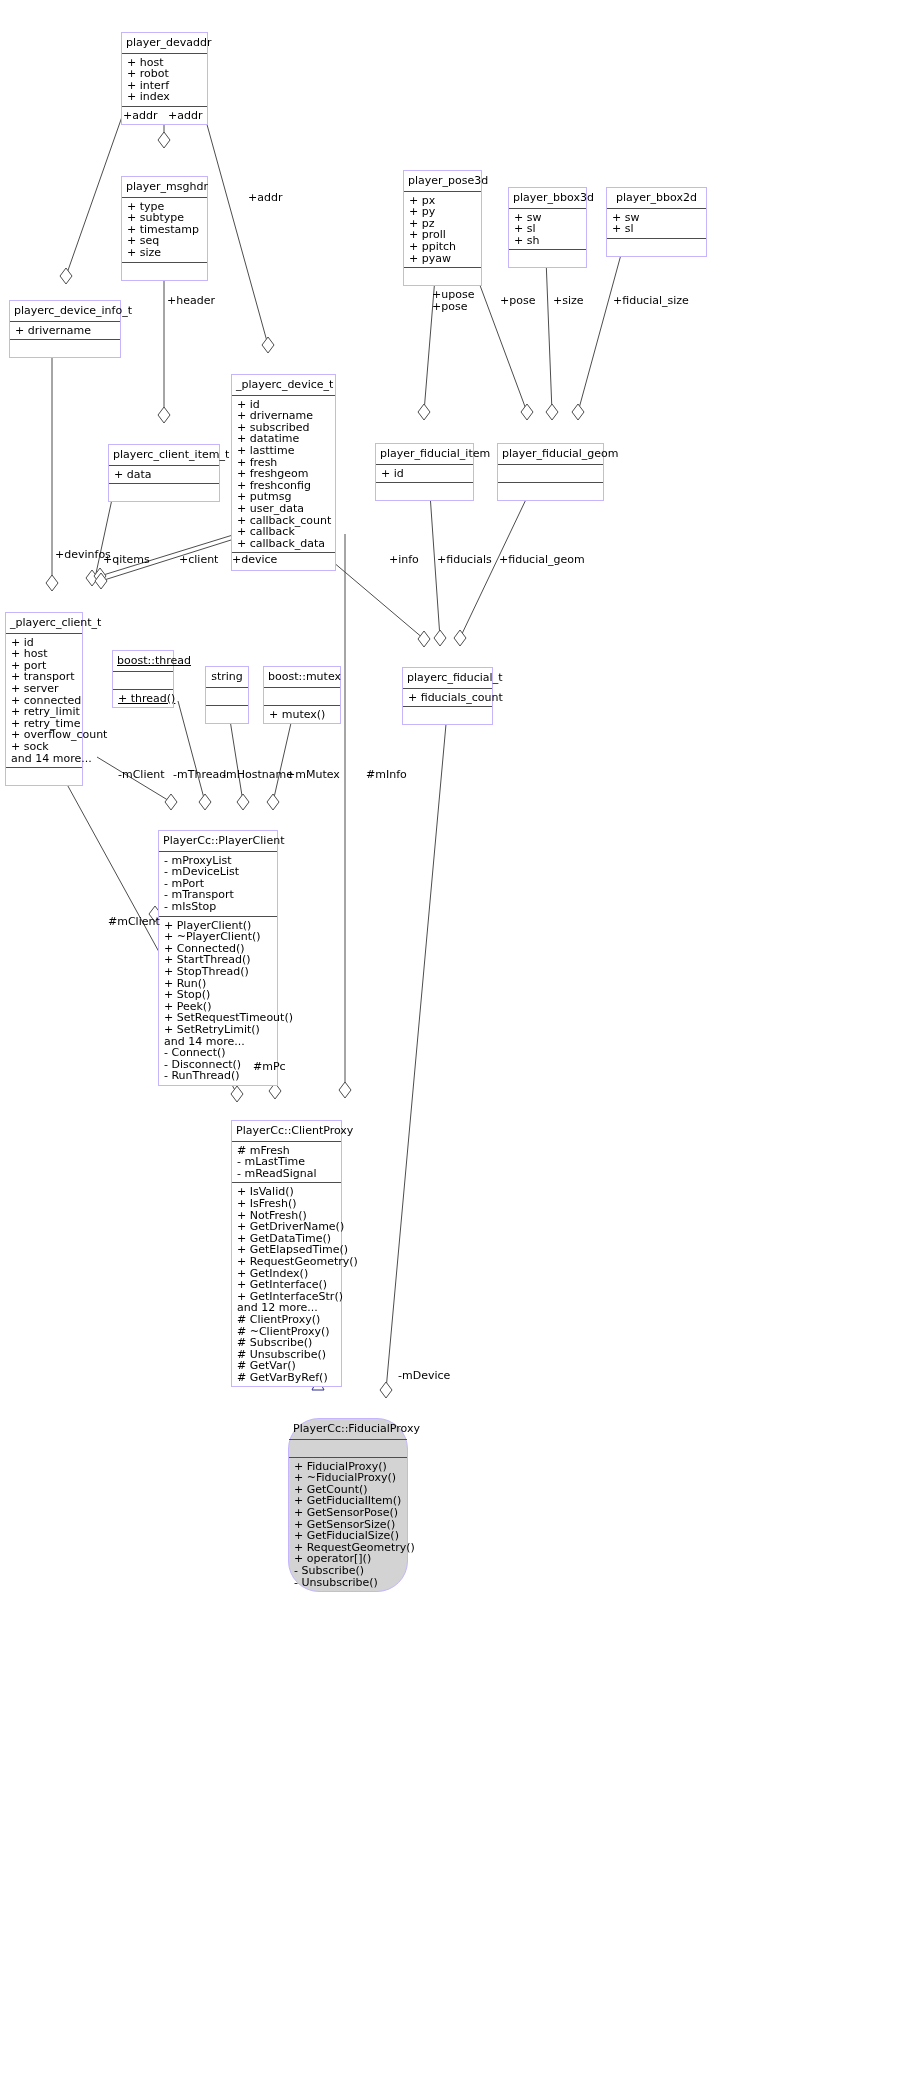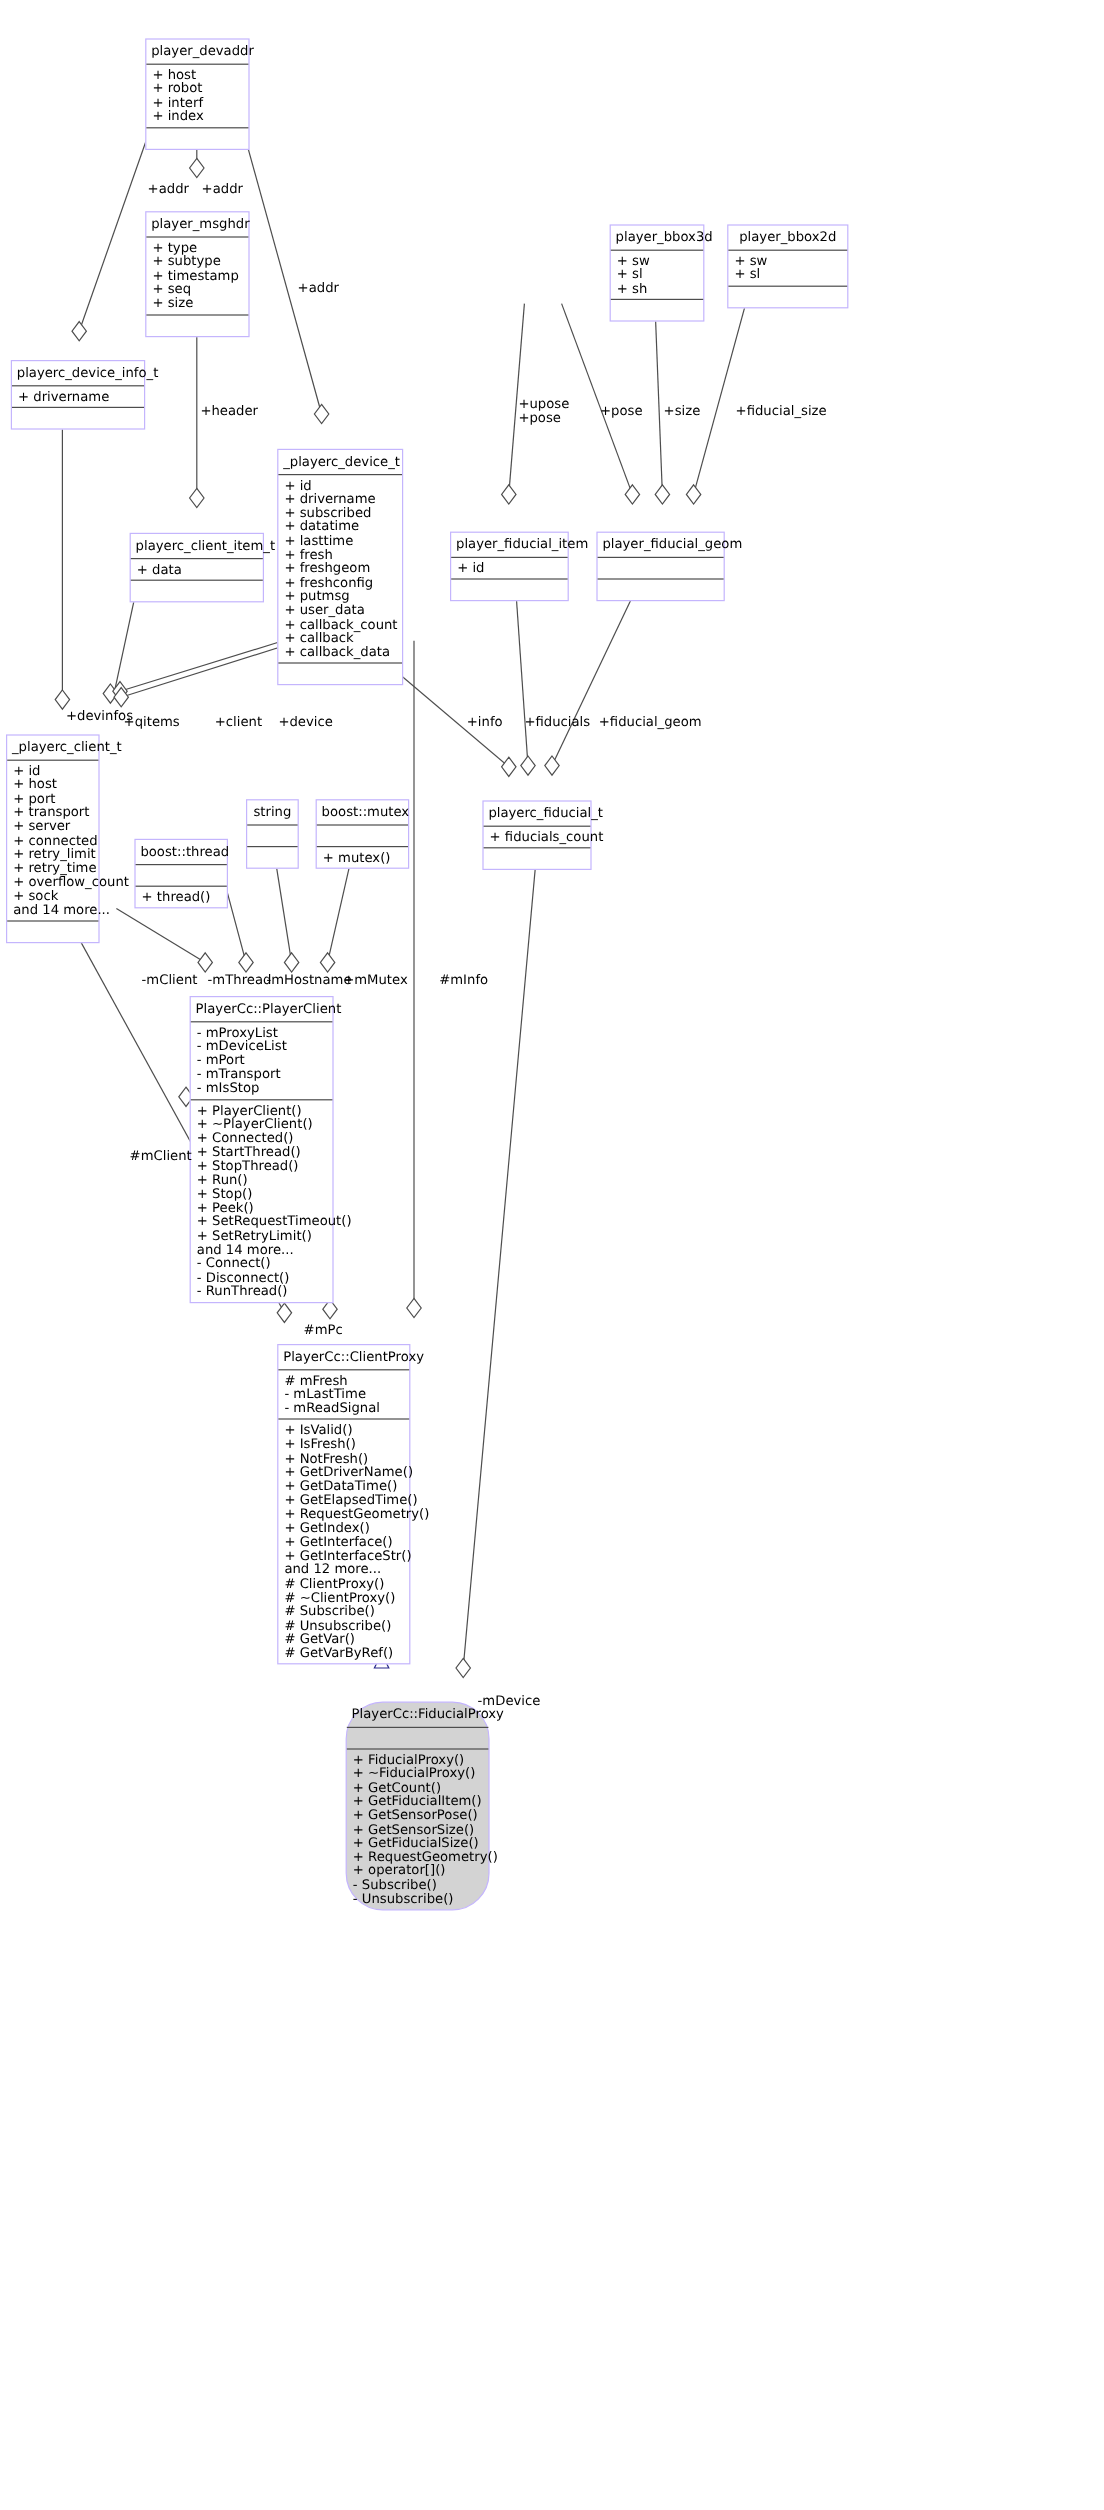--- a/index.html
+++ b/index.html
@@ -62,21 +62,20 @@
     white-space: nowrap;
     font-size: 11px;
     line-height: 11.6px;
   }
   .edge-label {
     position: absolute;
     font-size: 11px;
     color: #000000;
     white-space: nowrap;
     background: transparent;
-    margin-top: 42px;
   }
   .edge-label.two-line {
     line-height: 12px;
   }
 </style>
 </head>
 <body>
 
 <div id="canvas">
 
@@ -188,20 +187,32 @@
   </div>
 
   <div class="node" style="left:9px; top:272px; width:112px;">
     <div class="title">playerc_device_info_t</div>
     <div class="compartment">
       <div class="row">+ drivername</div>
     </div>
     <div class="compartment empty"></div>
   </div>
 
+  <div class="node" style="left:403px; top:142px; width:79px;">
+    <div class="title">player_pose3d</div>
+    <div class="compartment">
+      <div class="row">+ px</div>
+      <div class="row">+ py</div>
+      <div class="row">+ pz</div>
+      <div class="row">+ proll</div>
+      <div class="row">+ ppitch</div>
+      <div class="row">+ pyaw</div>
+    </div>
+    <div class="compartment empty"></div>
+  </div>
 
   <div class="node" style="left:508px; top:159px; width:79px;">
     <div class="title">player_bbox3d</div>
     <div class="compartment">
       <div class="row">+ sw</div>
       <div class="row">+ sl</div>
       <div class="row">+ sh</div>
     </div>
     <div class="compartment empty"></div>
   </div>
@@ -268,21 +279,21 @@
       <div class="row">+ connected</div>
       <div class="row">+ retry_limit</div>
       <div class="row">+ retry_time</div>
       <div class="row">+ overflow_count</div>
       <div class="row">+ sock</div>
       <div class="row">and 14 more...</div>
     </div>
     <div class="compartment empty"></div>
   </div>
 
-  <div class="node" style="left:112px; top:671px; width:78px;">
+  <div class="node" style="left:112px; top:622px; width:62px;text-decoration:underline;">
     <div class="title">boost::thread</div>
     <div class="compartment empty"></div>
     <div class="compartment">
       <div class="row">+ thread()</div>
     </div>
   </div>
 
   <div class="node" style="left:205px; top:638px; width:44px;">
     <div class="title">string</div>
     <div class="compartment empty"></div>

